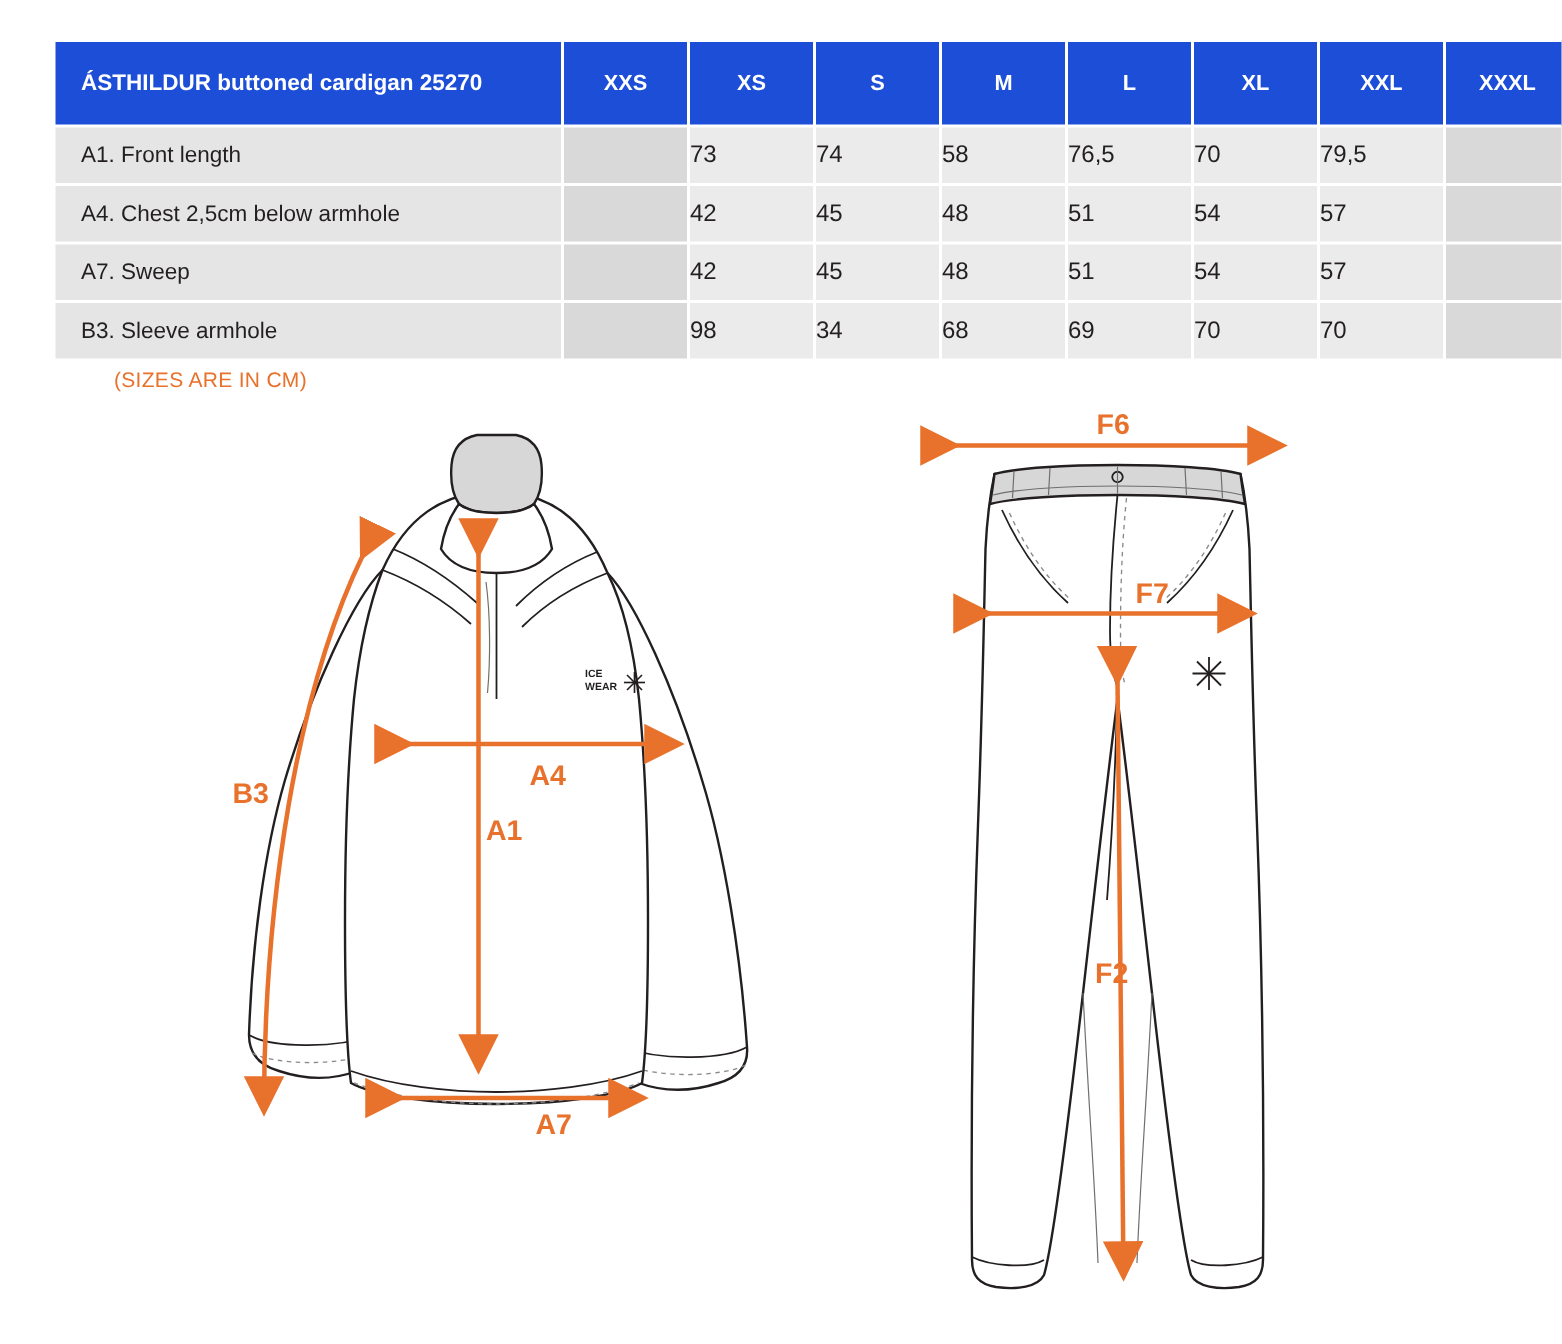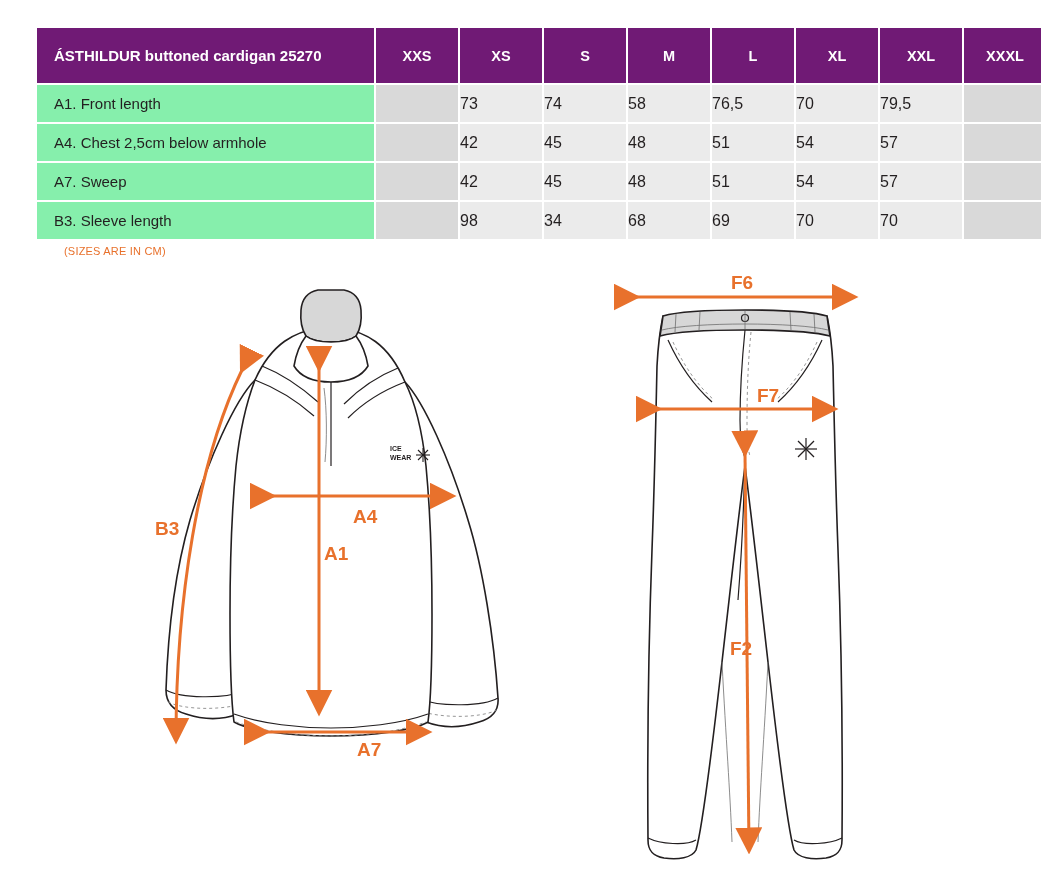--- a/index.html
+++ b/index.html
@@ -32,55 +32,55 @@
     table-layout: fixed;
   }
   table.size-table th, table.size-table td {
     border: 2px solid #ffffff;
     height: 37px;
     font-size: 14.5px;
     font-weight: bold;
     padding: 0;
   }
   table.size-table thead th {
-    background: #701a75;
+    background: #1d4ed8;
     color: #ffffff;
     height: 55px;
     font-size: 14.5px;
   }
   table.size-table thead th.name-col {
     text-align: left;
     padding-left: 17px;
     font-size: 15px;
   }
   table.size-table tbody td {
     background: #d9d9d9;
     color: #231f20;
     font-weight: normal;
   }
   table.size-table tbody td.row-label {
-    background: #86efac;
+    background: #e5e5e5;
     text-align: left;
     padding-left: 17px;
     font-size: 15px;
   }
   table.size-table tbody td.val {
     background: #ebebeb;
     font-size: 16px;
   }
   table.size-table tbody td.empty {
     background: #d9d9d9;
   }
 
   .sizes-note {
     position: absolute;
-    left: 64px;
+    left: 76px;
     top: 245px;
     color: #e8712c;
-    font-size: 11px;
+    font-size: 14px;
     letter-spacing: 0.2px;
     font-weight: normal;
   }
 
   
   .illus {
     position: absolute;
     left: 0;
     top: 270px;
     width: 1041px;
@@ -181,21 +181,21 @@
         <td class="empty"></td>
         <td class="val">42</td>
         <td class="val">45</td>
         <td class="val">48</td>
         <td class="val">51</td>
         <td class="val">54</td>
         <td class="val">57</td>
         <td class="empty"></td>
       </tr>
       <tr>
-        <td class="row-label">B3. Sleeve length</td>
+        <td class="row-label">B3. Sleeve armhole</td>
         <td class="empty"></td>
         <td class="val">98</td>
         <td class="val">34</td>
         <td class="val">68</td>
         <td class="val">69</td>
         <td class="val">70</td>
         <td class="val">70</td>
         <td class="empty"></td>
       </tr>
     </tbody>

